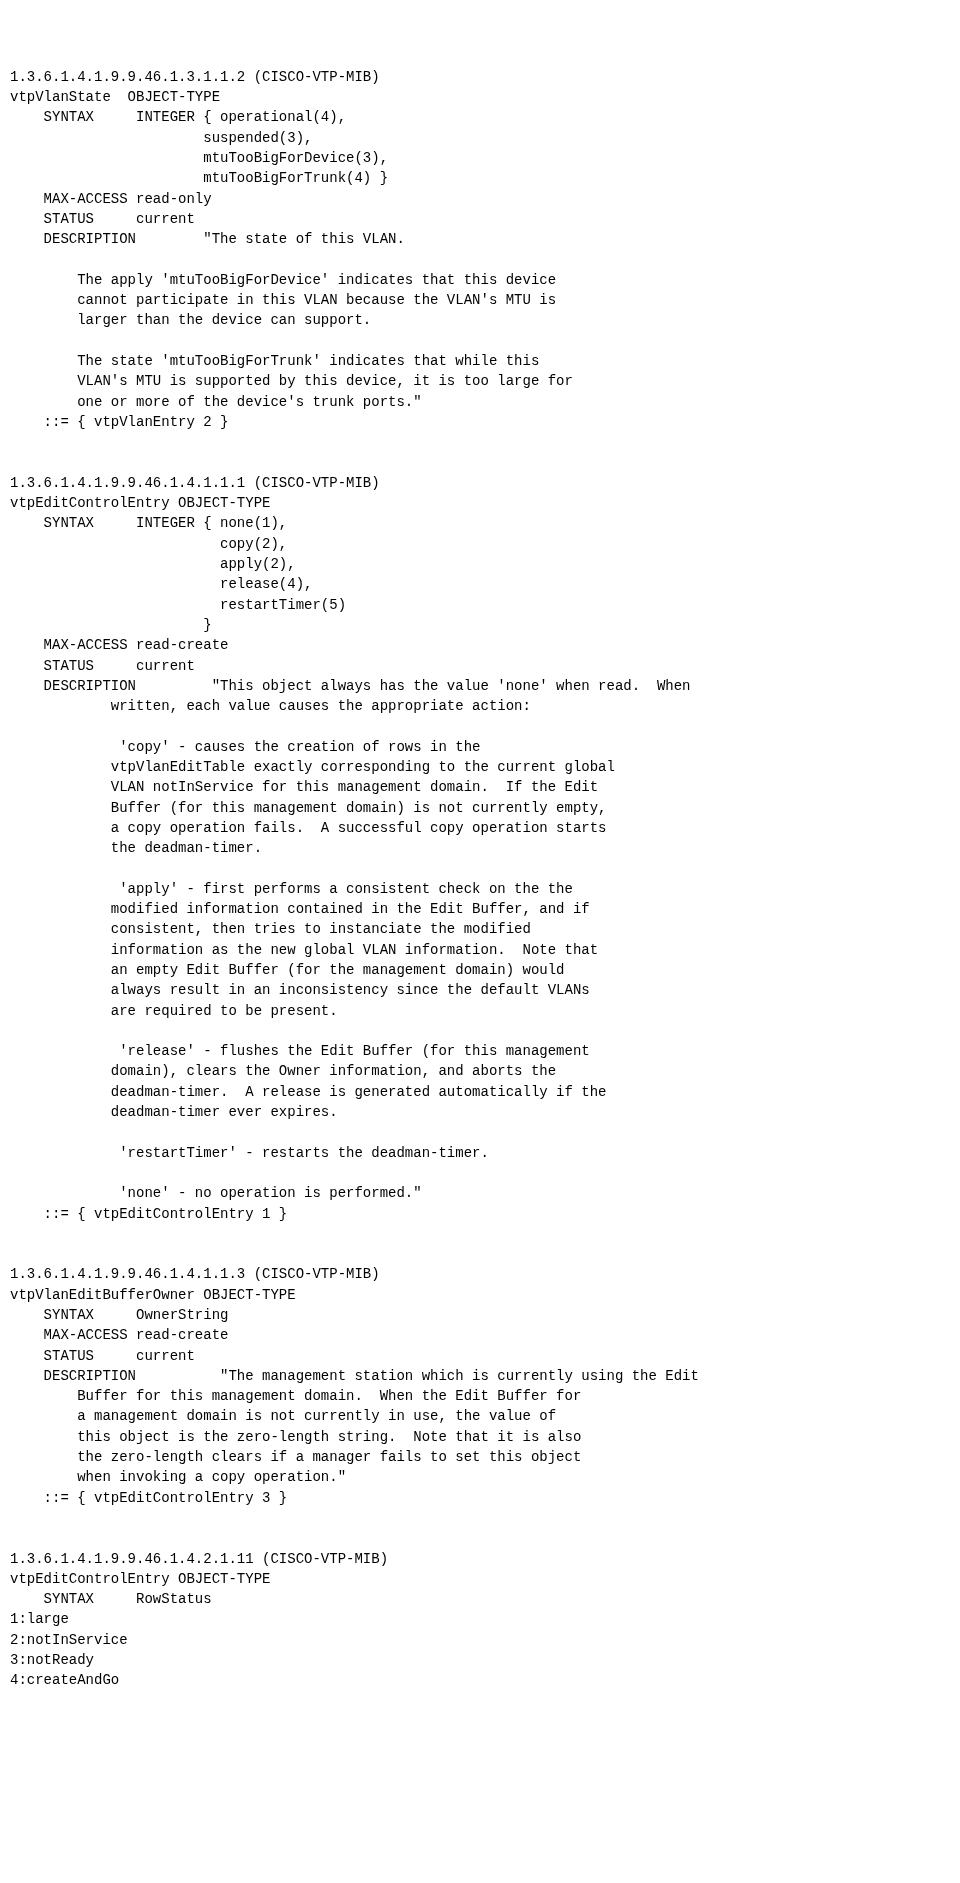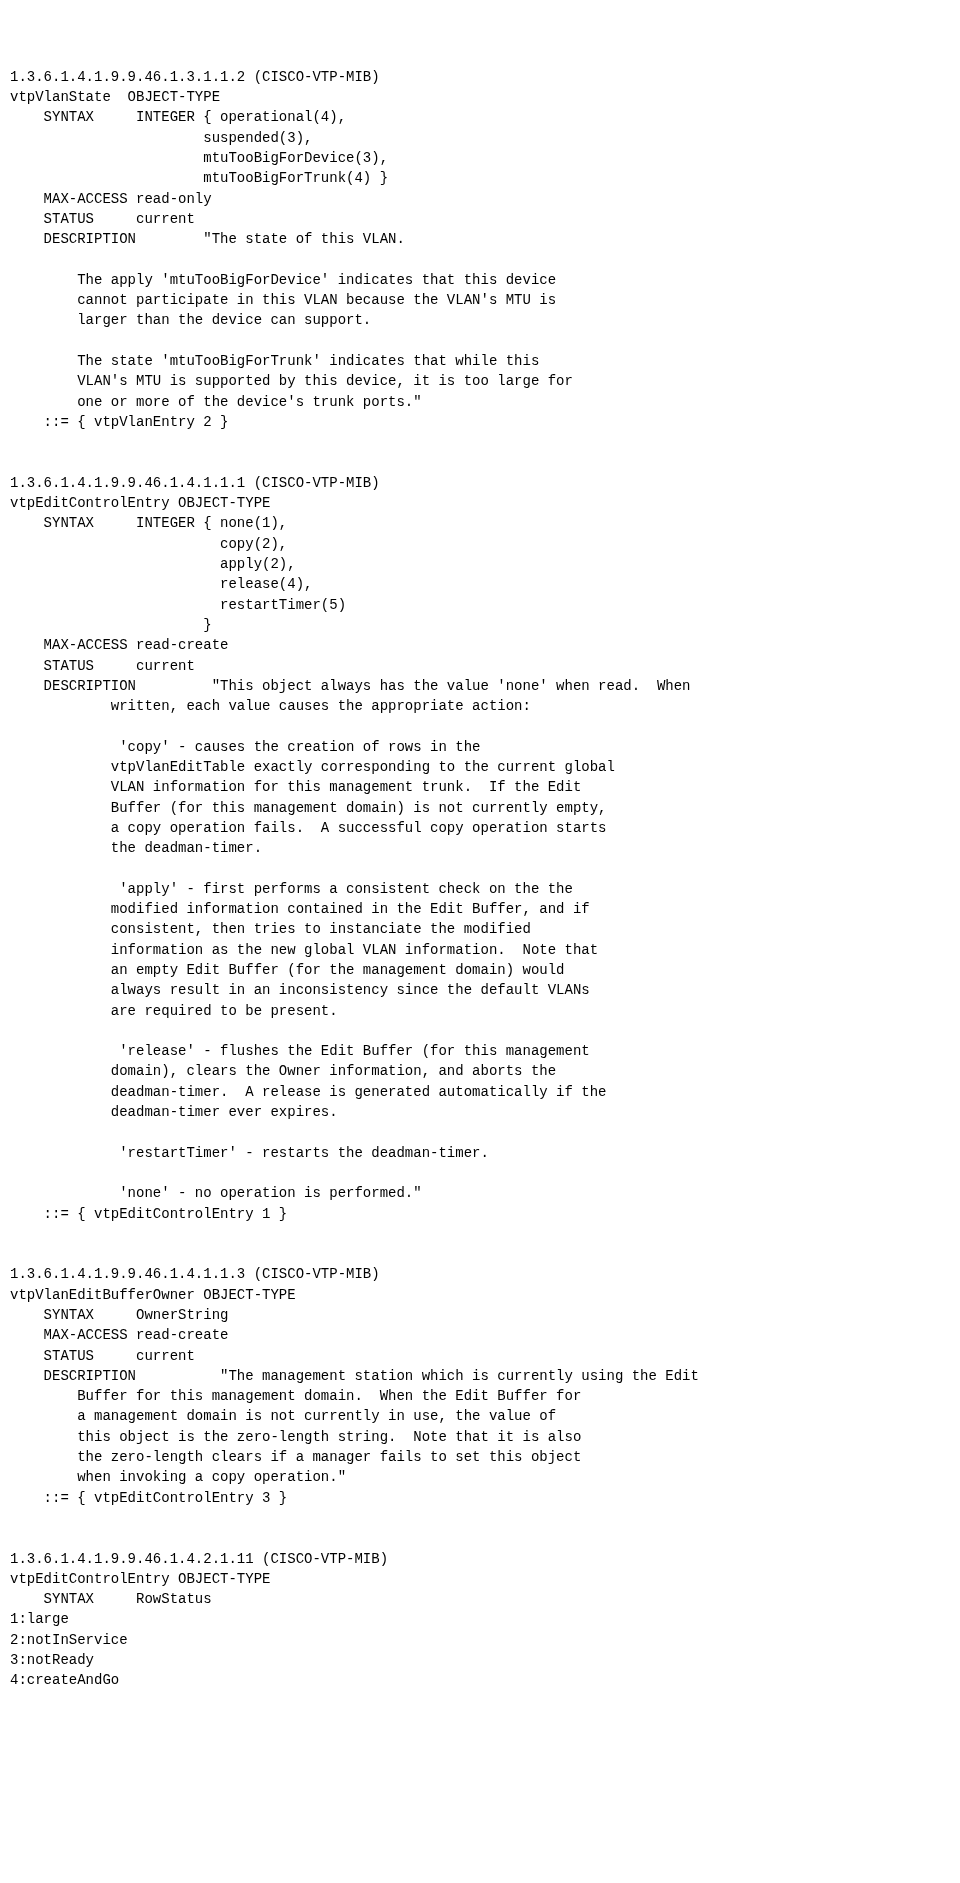--- a/index.html
+++ b/index.html
@@ -48,21 +48,21 @@
 <span>                         release(4),</span>
 <span>                         restartTimer(5)</span>
 <span>                       }</span>
 <span>    MAX-ACCESS read-create</span>
 <span>    STATUS     current</span>
 <span>    DESCRIPTION         "This object always has the value 'none' when read.  When</span>
 <span>            written, each value causes the appropriate action:</span>
 <span></span>
 <span>             'copy' - causes the creation of rows in the</span>
 <span>            vtpVlanEditTable exactly corresponding to the current global</span>
-<span>            VLAN information for this management trunk.  If the Edit</span>
+<span>            VLAN notInService for this management domain.  If the Edit</span>
 <span>            Buffer (for this management domain) is not currently empty,</span>
 <span>            a copy operation fails.  A successful copy operation starts</span>
 <span>            the deadman-timer.</span>
 <span></span>
 <span>             'apply' - first performs a consistent check on the the</span>
 <span>            modified information contained in the Edit Buffer, and if</span>
 <span>            consistent, then tries to instanciate the modified</span>
 <span>            information as the new global VLAN information.  Note that</span>
 <span>            an empty Edit Buffer (for the management domain) would</span>
 <span>            always result in an inconsistency since the default VLANs</span>

